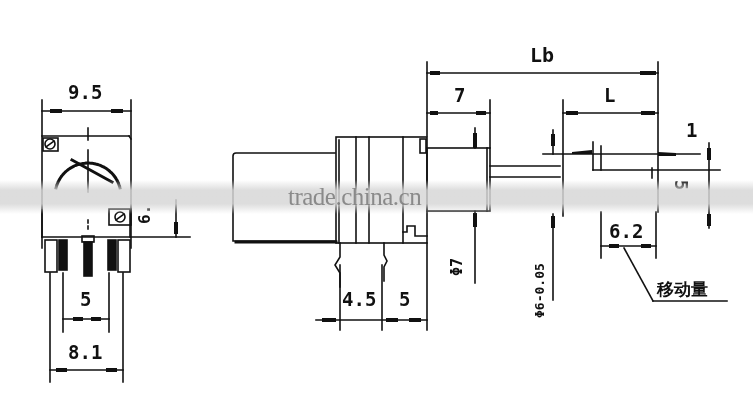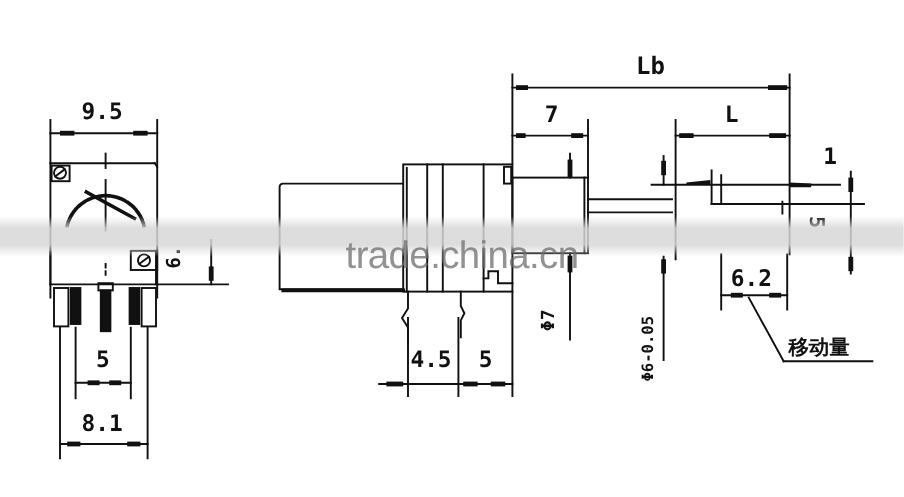--- a/index.html
+++ b/index.html
@@ -2,22 +2,22 @@
 <html><head>
   <meta charset="utf-8">
   <style>
     html, body { margin: 0; padding: 0; background: #ffffff; }
     body { width: 753px; height: 414px; overflow: hidden; position: relative; font-family: "DejaVu Sans", sans-serif; }
     #canvas { position: absolute; left: 0; top: 0; width: 753px; height: 414px; }
     svg text.dim { font-family: "DejaVu Sans Mono", monospace; font-weight: bold; fill: #111; }
     svg text.cjk { font-family: "DejaVu Sans", sans-serif; font-weight: bold; fill: #111; }
     .watermark-band { position: absolute; left: 0; top: 180px; width: 753px; height: 34px;
       background: linear-gradient(to bottom, rgba(225,225,225,0.0), rgba(215,215,215,0.85) 30%, rgba(215,215,215,0.85) 70%, rgba(225,225,225,0.0)); }
-    .watermark-text { position: absolute; left: 288px; top: 194px; font-family: Liberation Sans, sans-serif;
-      font-size: 32px; color: rgba(110,110,110,0.75); letter-spacing: -0.5px; }
+    .watermark-text { position: absolute; left: 288px; top: 183px; font-family: Liberation Serif, serif;
+      font-size: 25px; color: rgba(110,110,110,0.75); letter-spacing: -0.5px; }
   </style>
 </head>
 <body>
 
 <svg id="canvas" viewBox="0 0 753 414" xmlns="http://www.w3.org/2000/svg">
   <g stroke="#111" stroke-width="1.6" fill="none" stroke-linecap="square">
 
     <g>
 
       <line x1="42" y1="100" x2="42" y2="248"></line>

